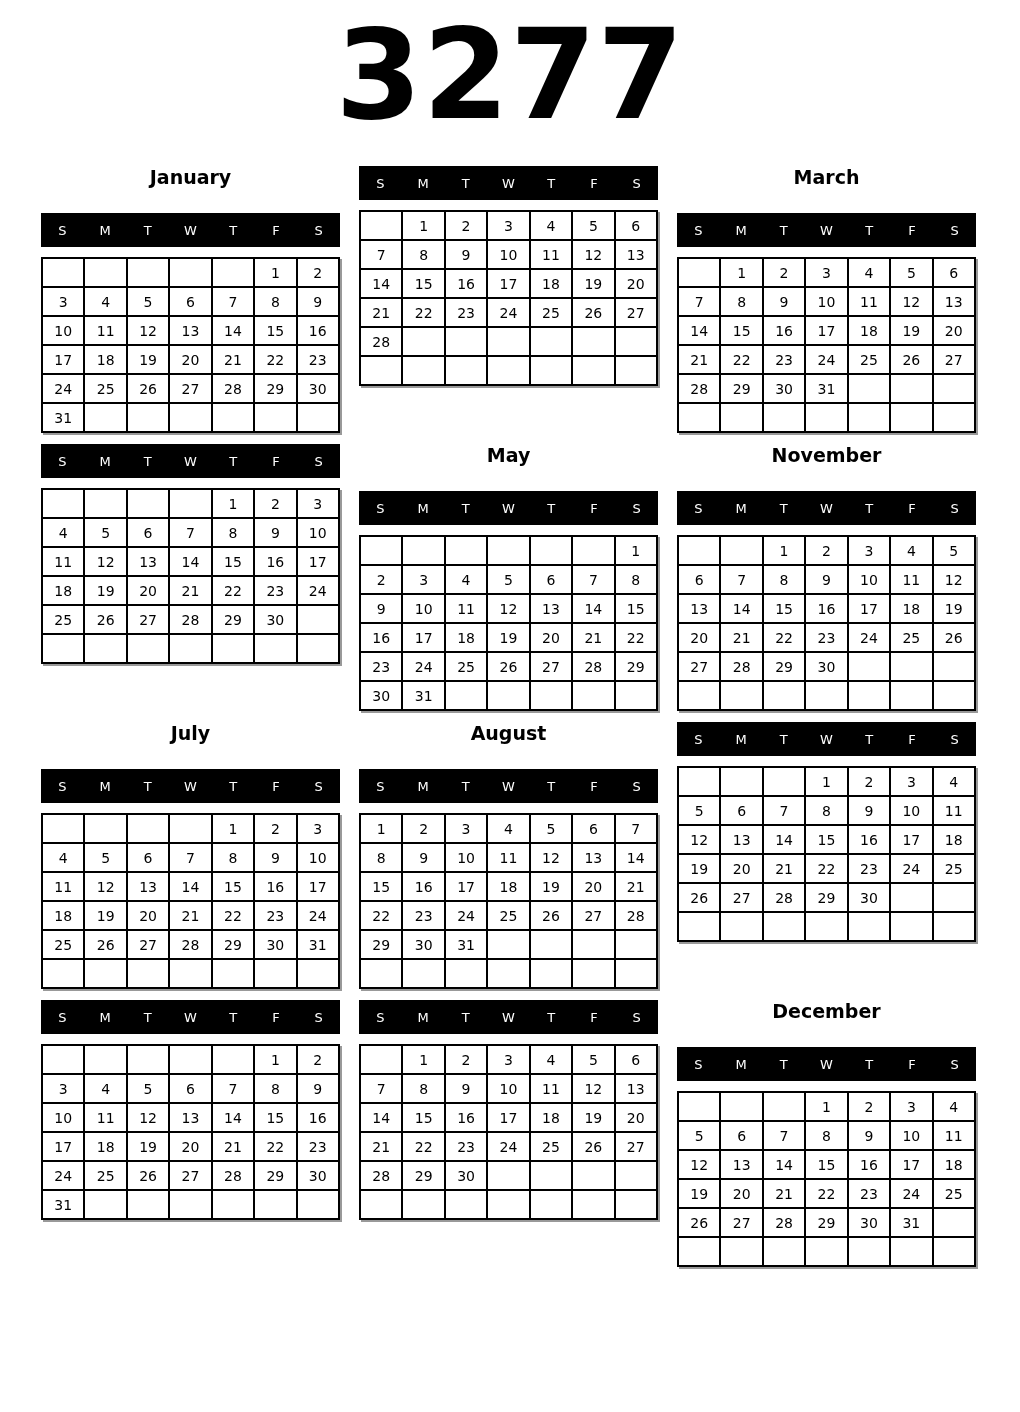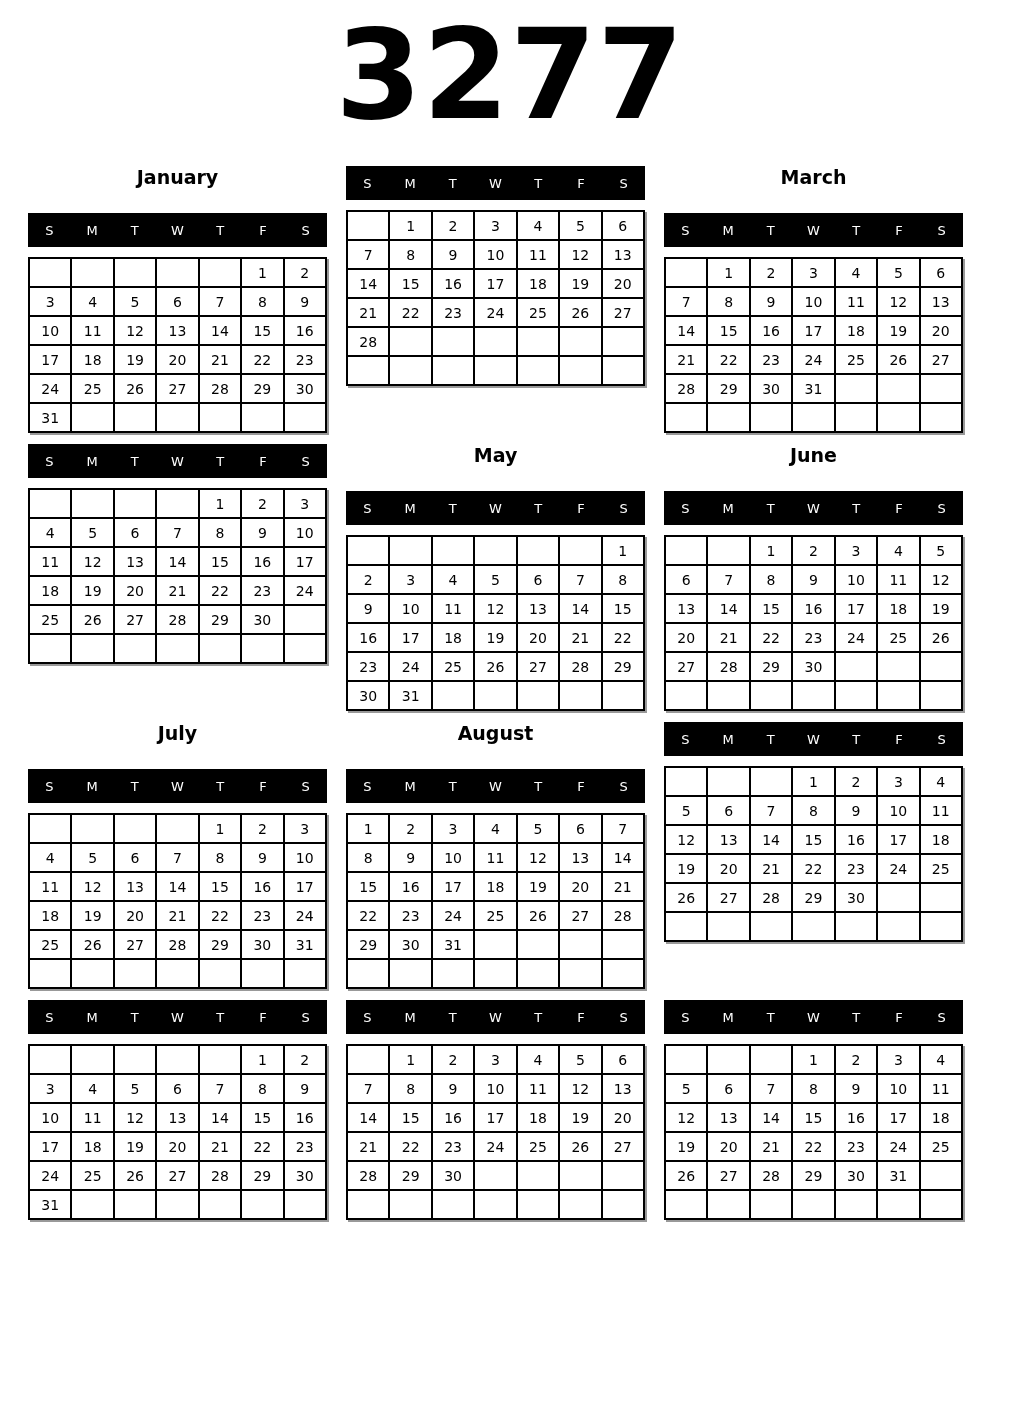--- a/index.html
+++ b/index.html
@@ -17,21 +17,21 @@
   .year-title {
     padding-top: 10px;
     font-size: 124px;
     font-weight: 700;
     line-height: 1.05;
     text-align: center;
     letter-spacing: 1px;
   }
   .months-grid {
     margin-top: 26px;
-    padding-left: 28px;
+    padding-left: 41px;
     display: grid;
     grid-template-columns: repeat(3, 299px);
     column-gap: 19px;
     row-gap: 11px;
   }
   .month {
     width: 299px;
   }
   .month-name {
     margin: 0 0 25px 0;
@@ -351,21 +351,21 @@
         <div class="day-cell">31</div>
         <div class="day-cell"></div>
         <div class="day-cell"></div>
         <div class="day-cell"></div>
         <div class="day-cell"></div>
         <div class="day-cell"></div>
       </div>
   </section>
 
   <section class="month">
-    <h2 class="month-name">June</h2>
+    <h2 class="month-name">November</h2>
     <div class="weekday-row">
         <span>S</span>
         <span>M</span>
         <span>T</span>
         <span>W</span>
         <span>T</span>
         <span>F</span>
         <span>S</span>
       </div>
     <div class="day-grid">
@@ -690,20 +690,21 @@
         <div class="day-cell"></div>
         <div class="day-cell"></div>
         <div class="day-cell"></div>
         <div class="day-cell"></div>
         <div class="day-cell"></div>
         <div class="day-cell"></div>
       </div>
   </section>
 
   <section class="month">
+    <h2 class="month-name">December</h2>
     <div class="weekday-row">
         <span>S</span>
         <span>M</span>
         <span>T</span>
         <span>W</span>
         <span>T</span>
         <span>F</span>
         <span>S</span>
       </div>
     <div class="day-grid">

